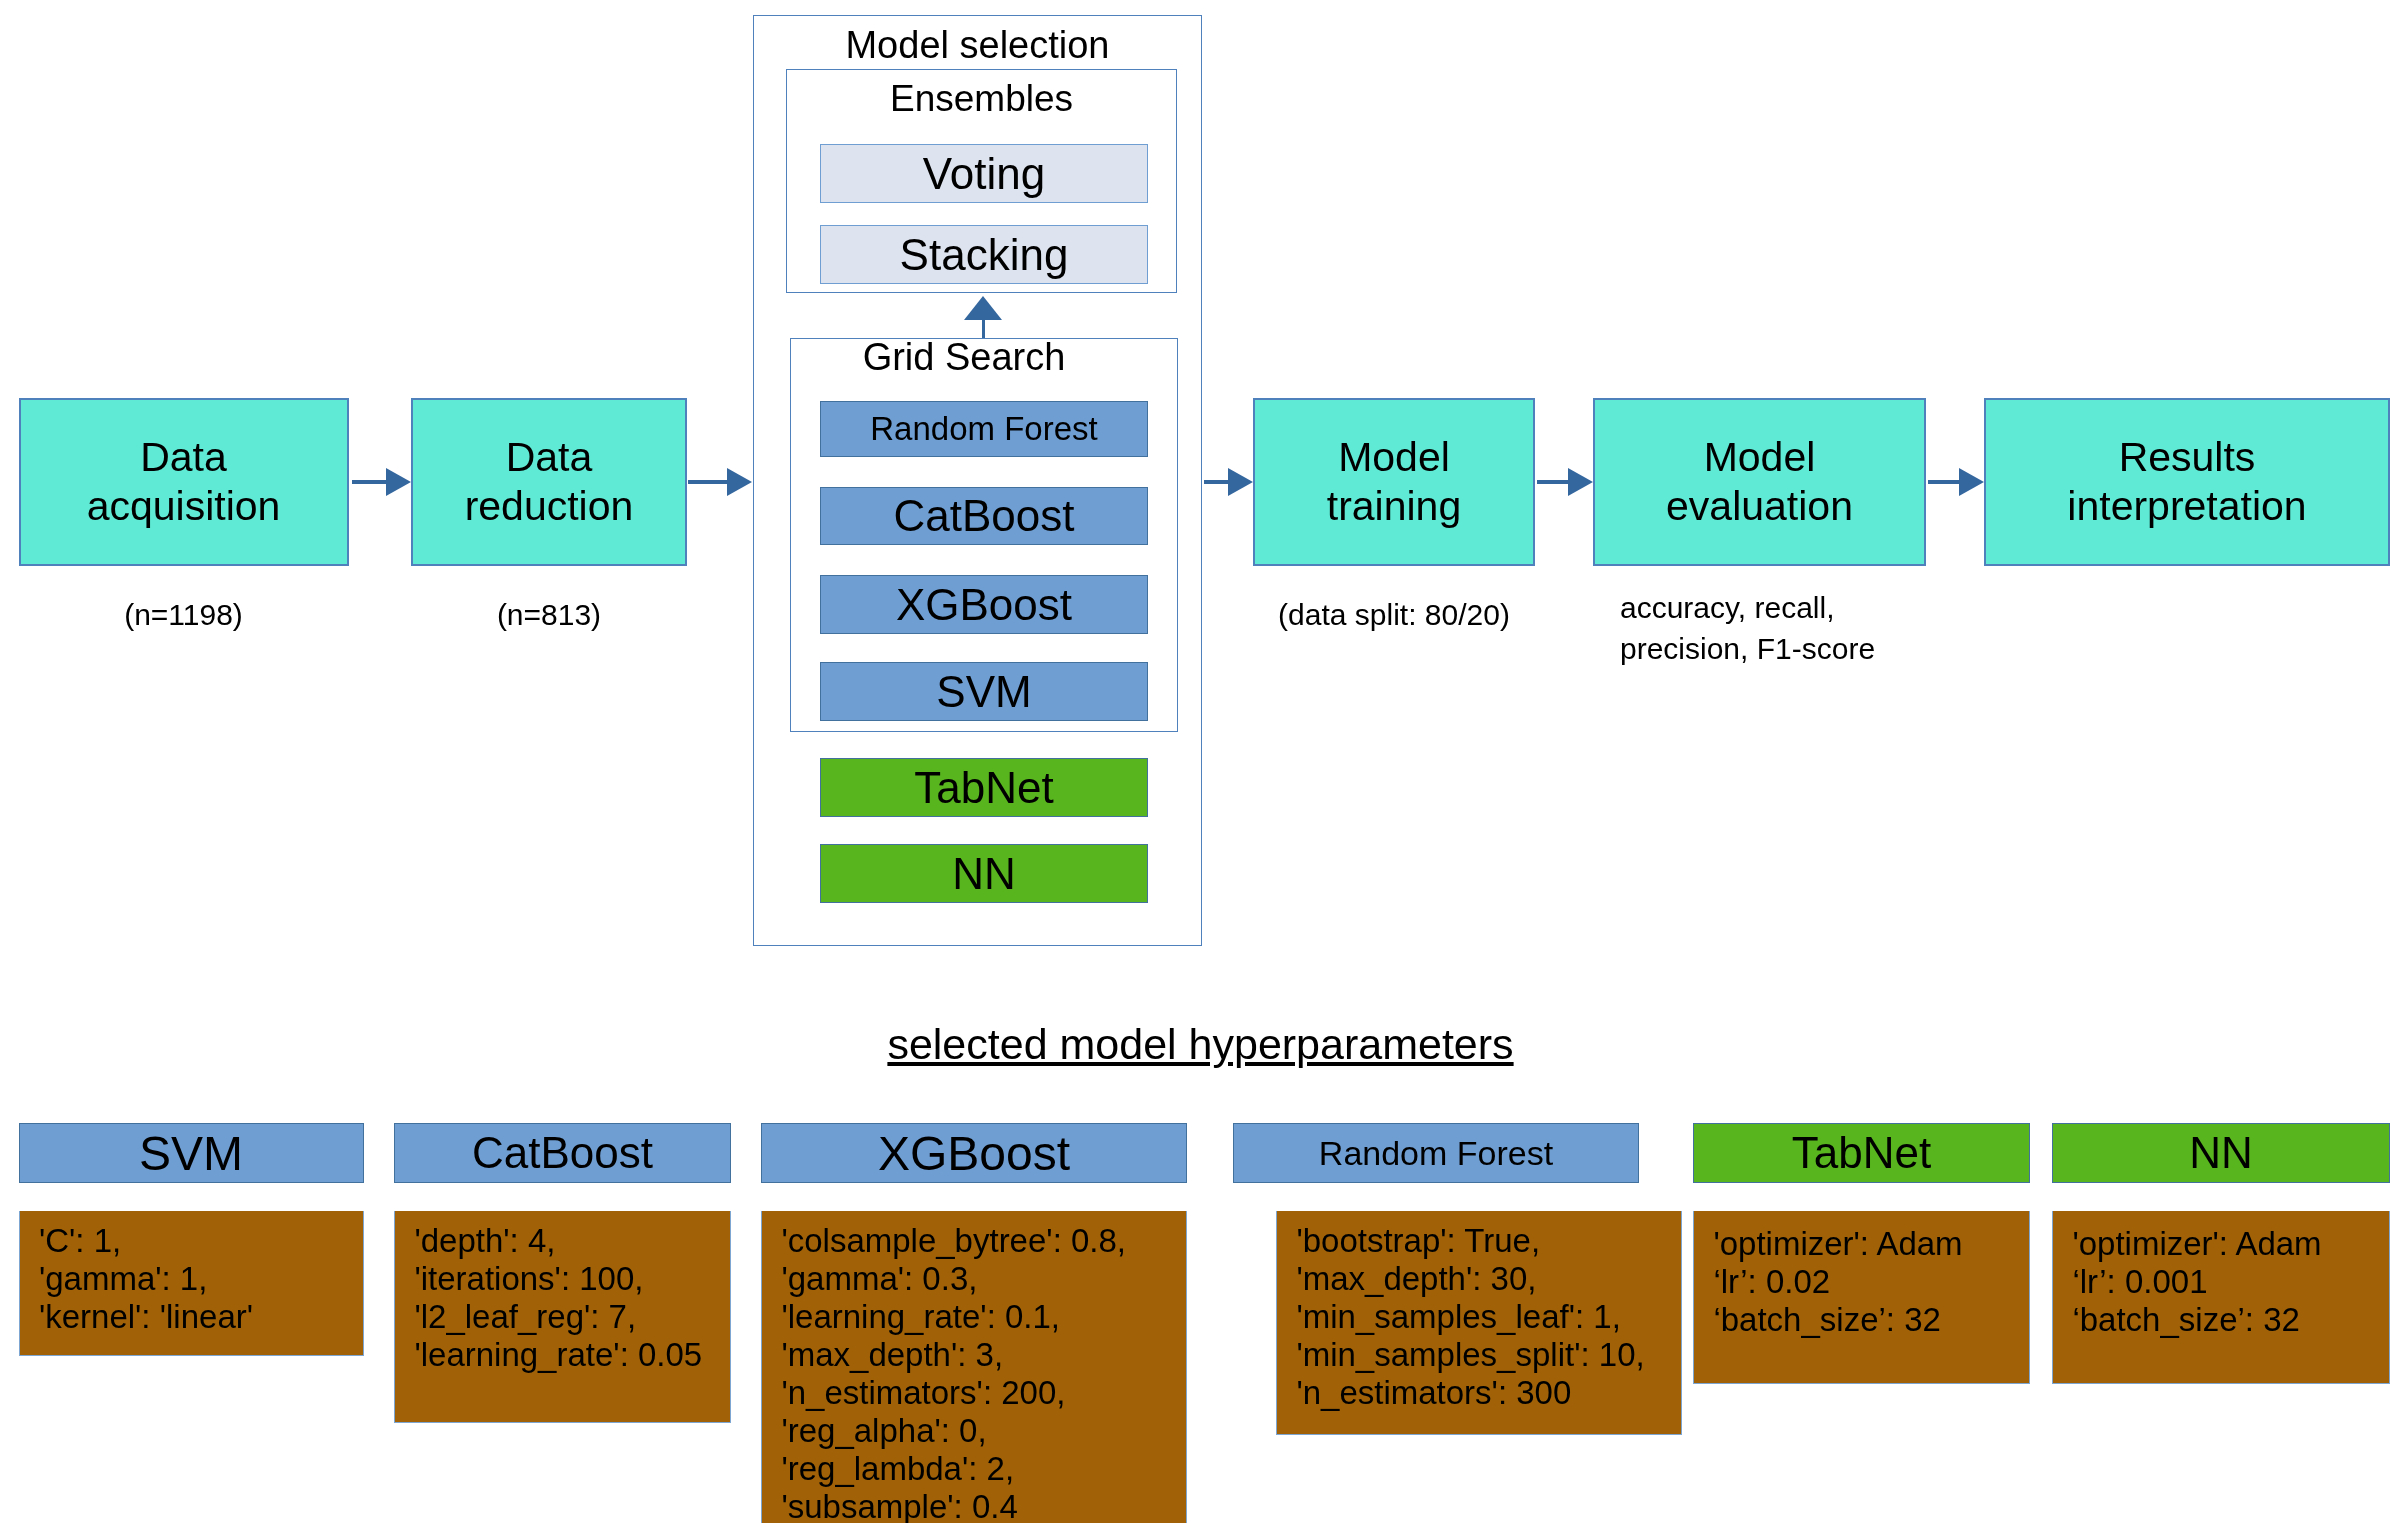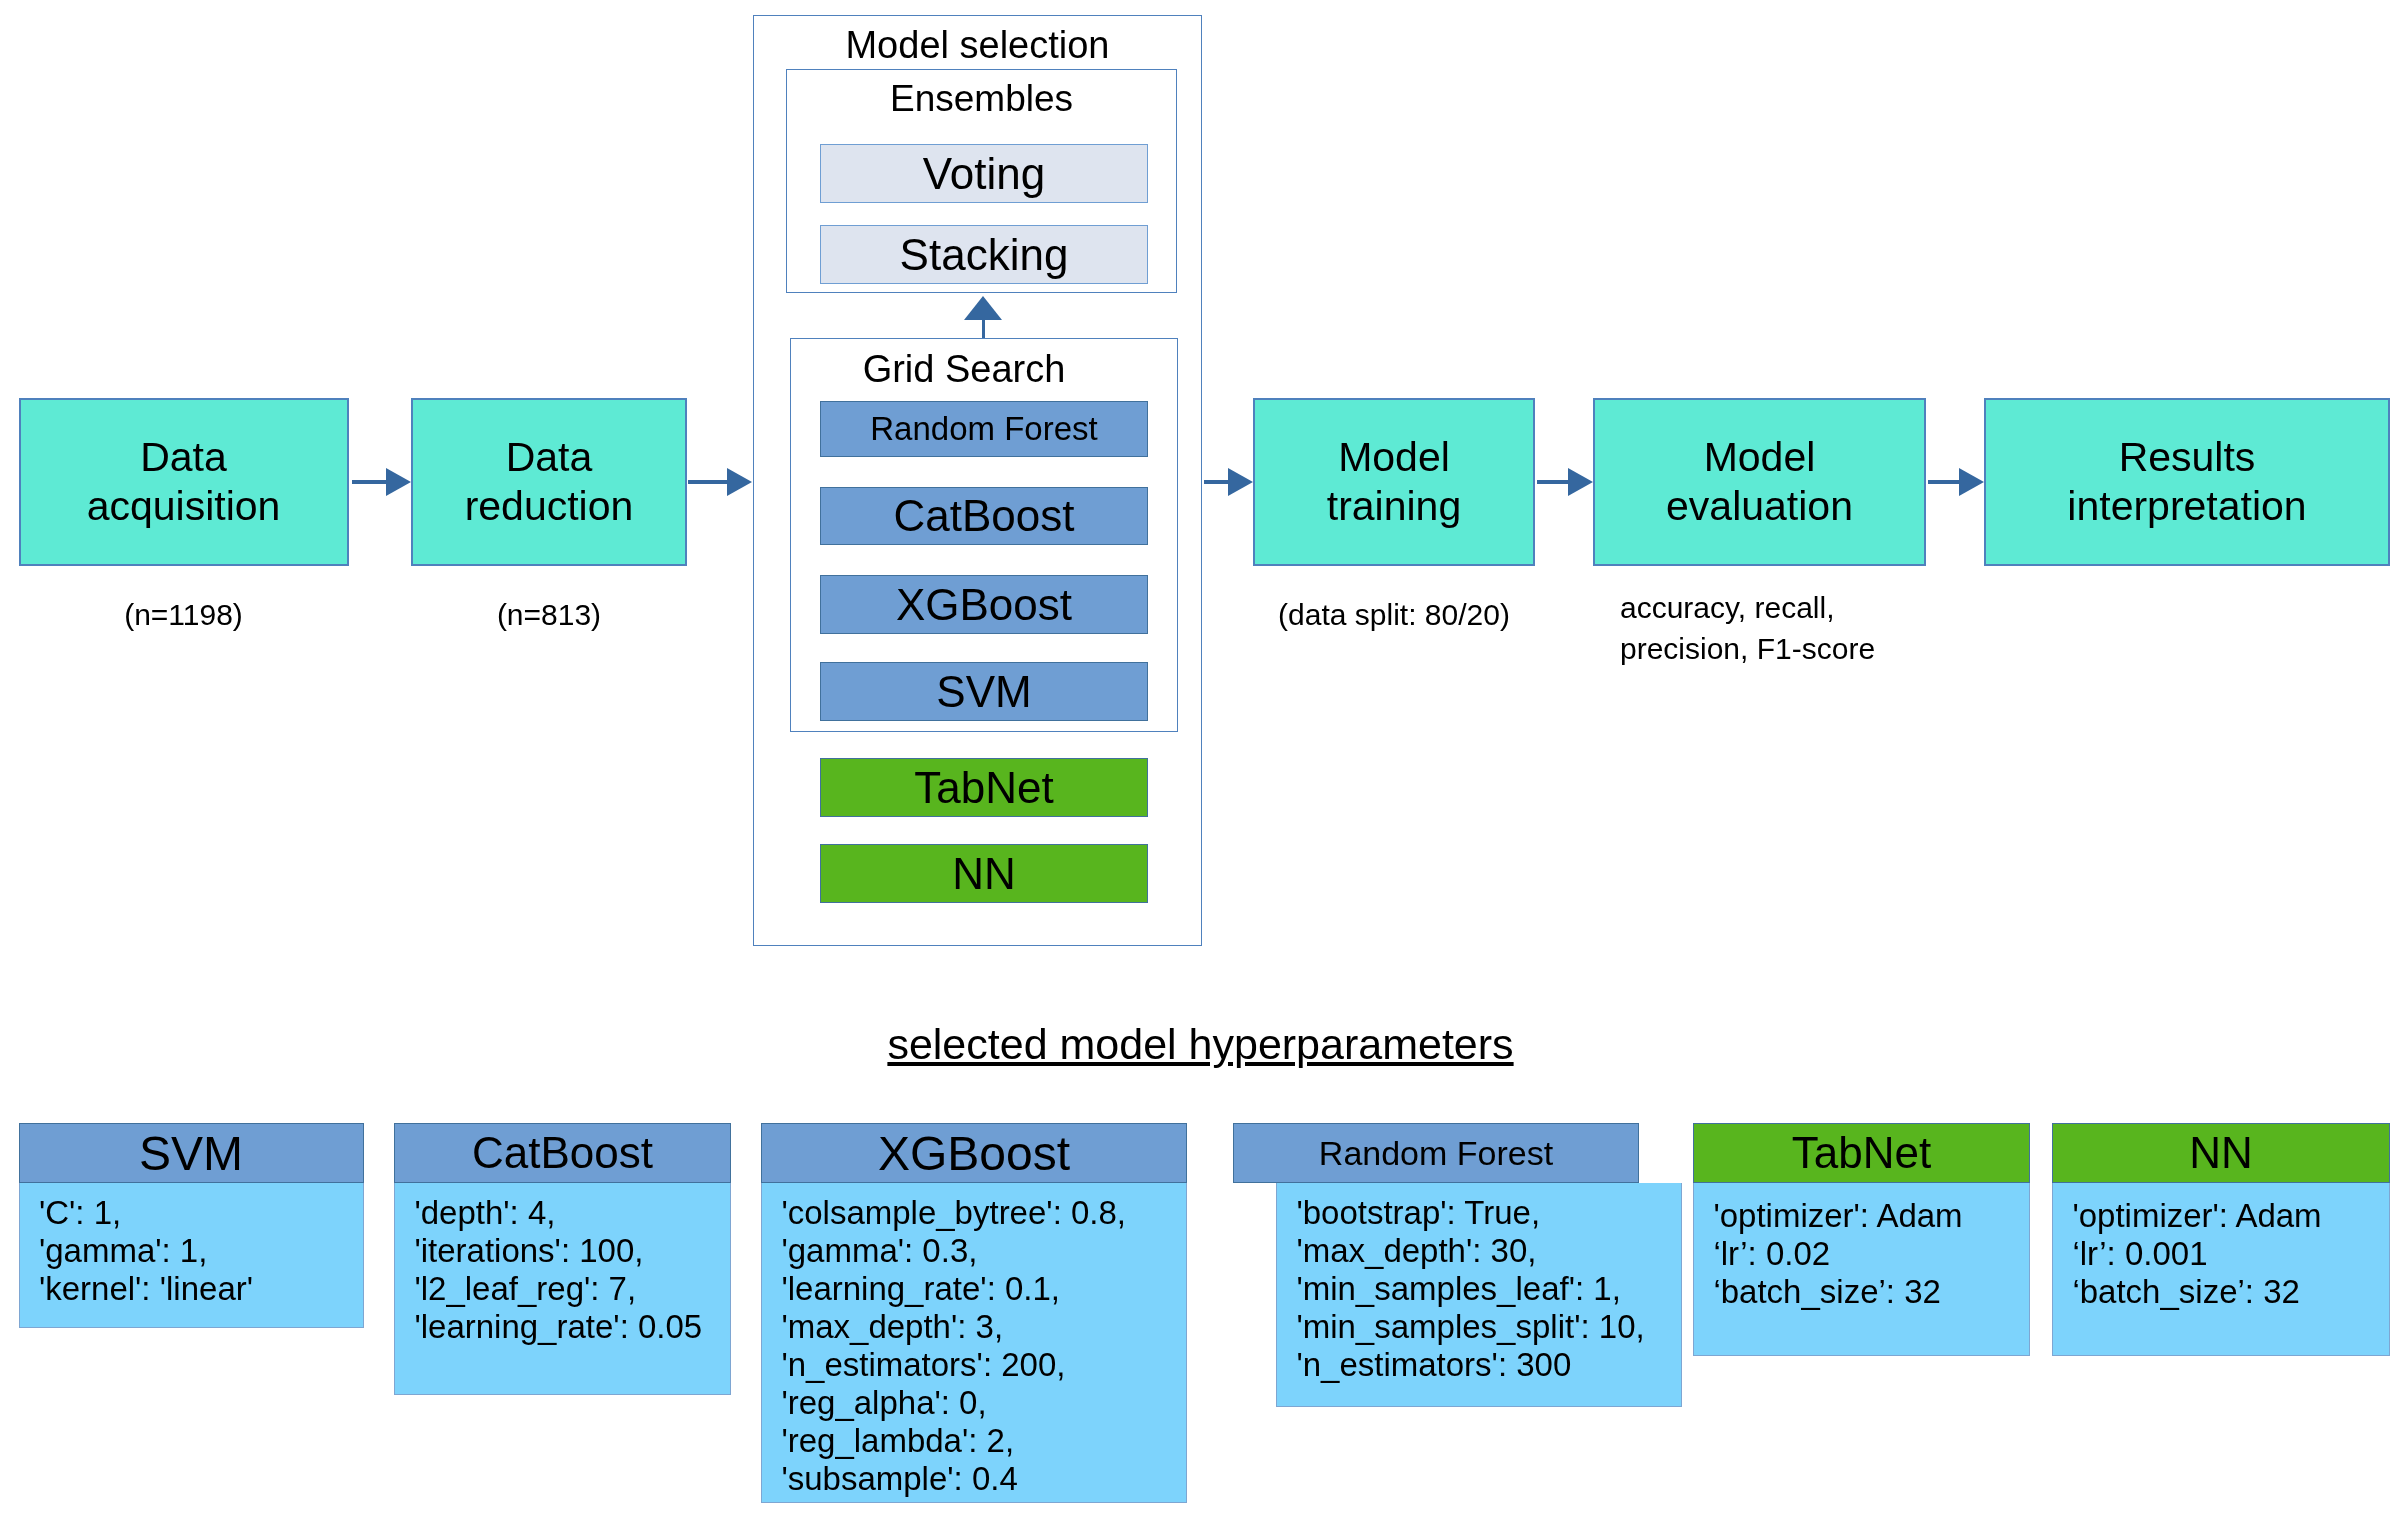--- a/index.html
+++ b/index.html
@@ -49,23 +49,23 @@
   }
   .vshaft{position:absolute;left:17.6px;top:21px;width:3.5px;height:22px;background:var(--arrow);}
   .section-title{position:absolute;text-align:center;font-size:43px;text-decoration:underline;}
   .card-header{
     position:absolute;box-sizing:border-box;border:1.8px solid var(--border-chip);
     display:flex;align-items:center;justify-content:center;
   }
   .card-header.blue{background:var(--chip-blue);}
   .card-header.green{background:var(--chip-green);}
   .card-body{
-    position:absolute;box-sizing:border-box;background:#7dd3fc;
+    position:absolute;box-sizing:border-box;background:#a16207;
     border:1.8px solid var(--border-body);border-top:none;
-    font-size:33px;line-height:38px;padding:10.6px 7px 0 19.4px;
+    font-size:33px;line-height:38px;padding:10.6px 7px 0 19.4px;margin-top:28px;
   }
   .card-body.roomy{padding-top:14px;}
 </style>
 </head>
 <body>
 
 <div class="canvas">
 
   <div class="flow-box" style="left:18.5px;width:330px">
     <span>Data acquisition</span>
@@ -119,21 +119,21 @@
   <div class="panel-title" style="left:786px;top:78px;width:391px;font-size:37px">Ensembles</div>
   <div class="chip light" style="left:820px;top:144px;width:328px;height:59px">Voting</div>
   <div class="chip light" style="left:820px;top:225px;width:328px;height:59px">Stacking</div>
 
   <div class="varrow" style="left:964px;top:296px">
     <div class="vhead"></div>
     <div class="vshaft"></div>
   </div>
 
   <div class="panel" style="left:790px;top:338px;width:388px;height:394px"></div>
-  <div class="panel-title" style="left:790px;top:348px;width:348px;font-size:38px">Grid Search</div>
+  <div class="panel-title" style="left:790px;top:336px;width:348px;font-size:38px">Grid Search</div>
   <div class="chip blue small" style="left:820px;top:401px;width:328px;height:56px">Random Forest</div>
   <div class="chip blue" style="left:820px;top:487px;width:328px;height:58px">CatBoost</div>
   <div class="chip blue" style="left:820px;top:575px;width:328px;height:59px">XGBoost</div>
   <div class="chip blue" style="left:820px;top:662px;width:328px;height:59px">SVM</div>
 
   <div class="chip green" style="left:820px;top:758px;width:328px;height:59px">TabNet</div>
   <div class="chip green" style="left:820px;top:844px;width:328px;height:59px">NN</div>
 
   <div class="section-title" style="left:319px;top:1020px;width:1763px">selected model hyperparameters</div>
 

